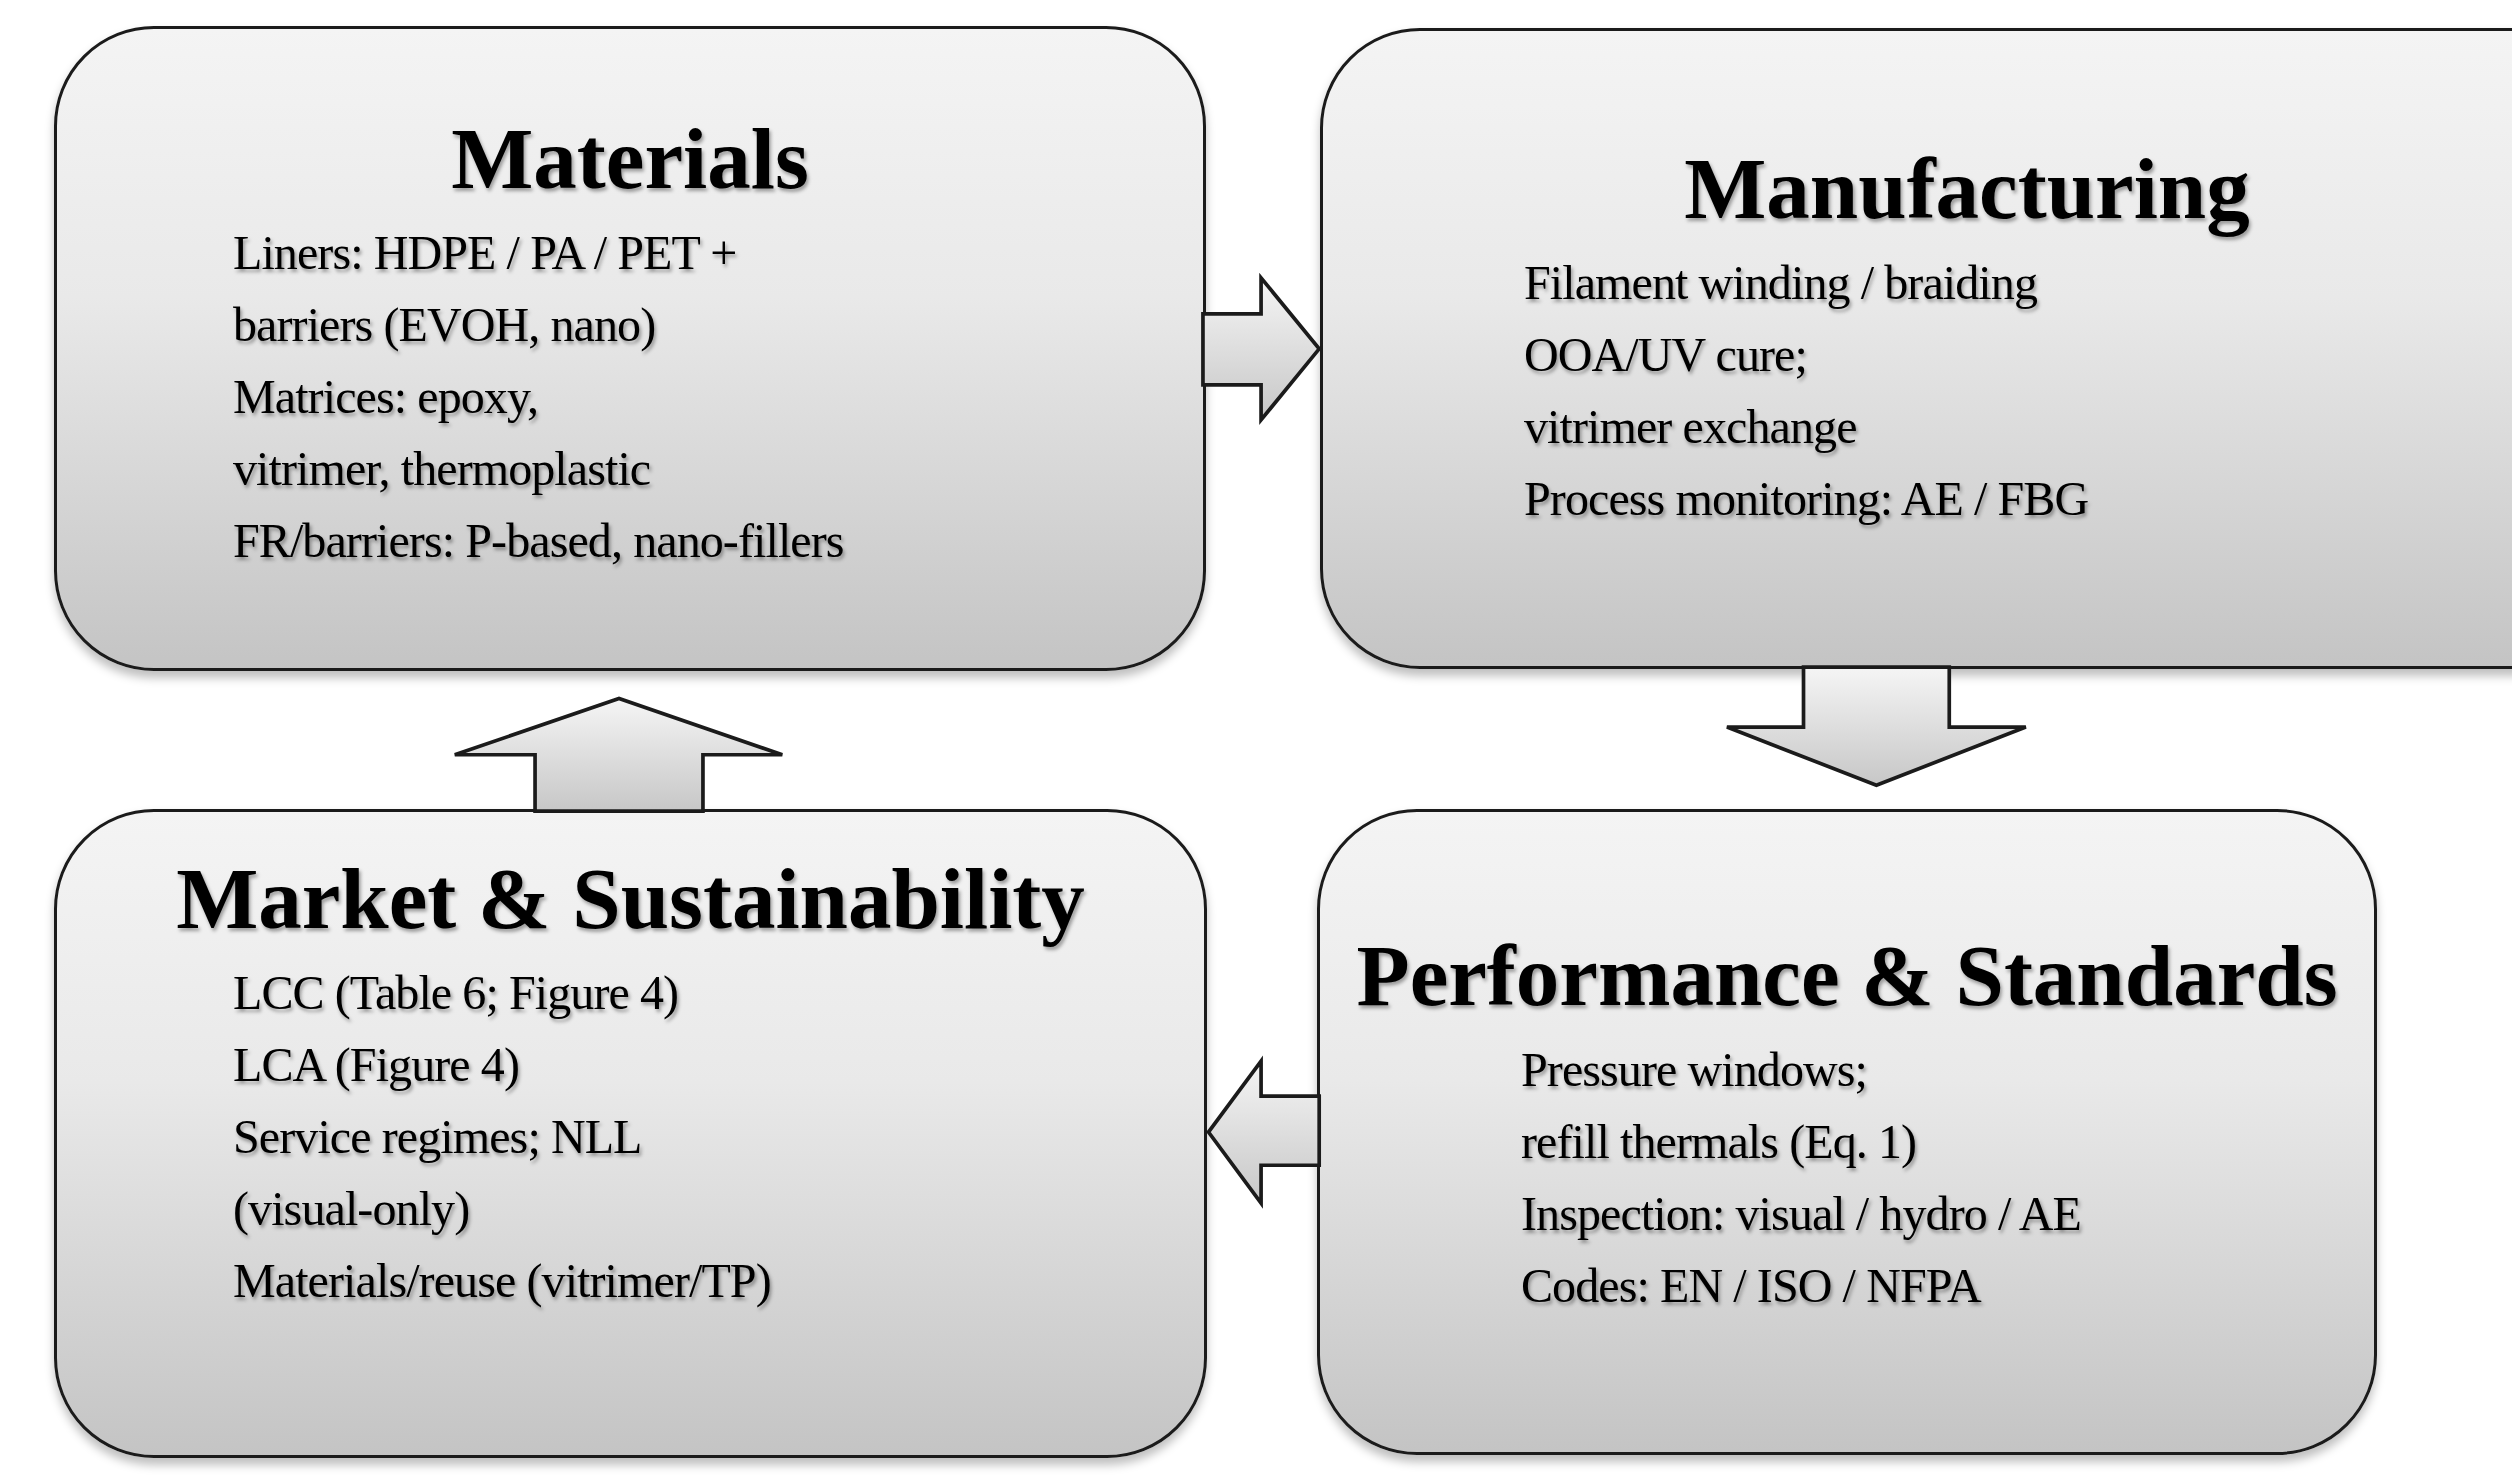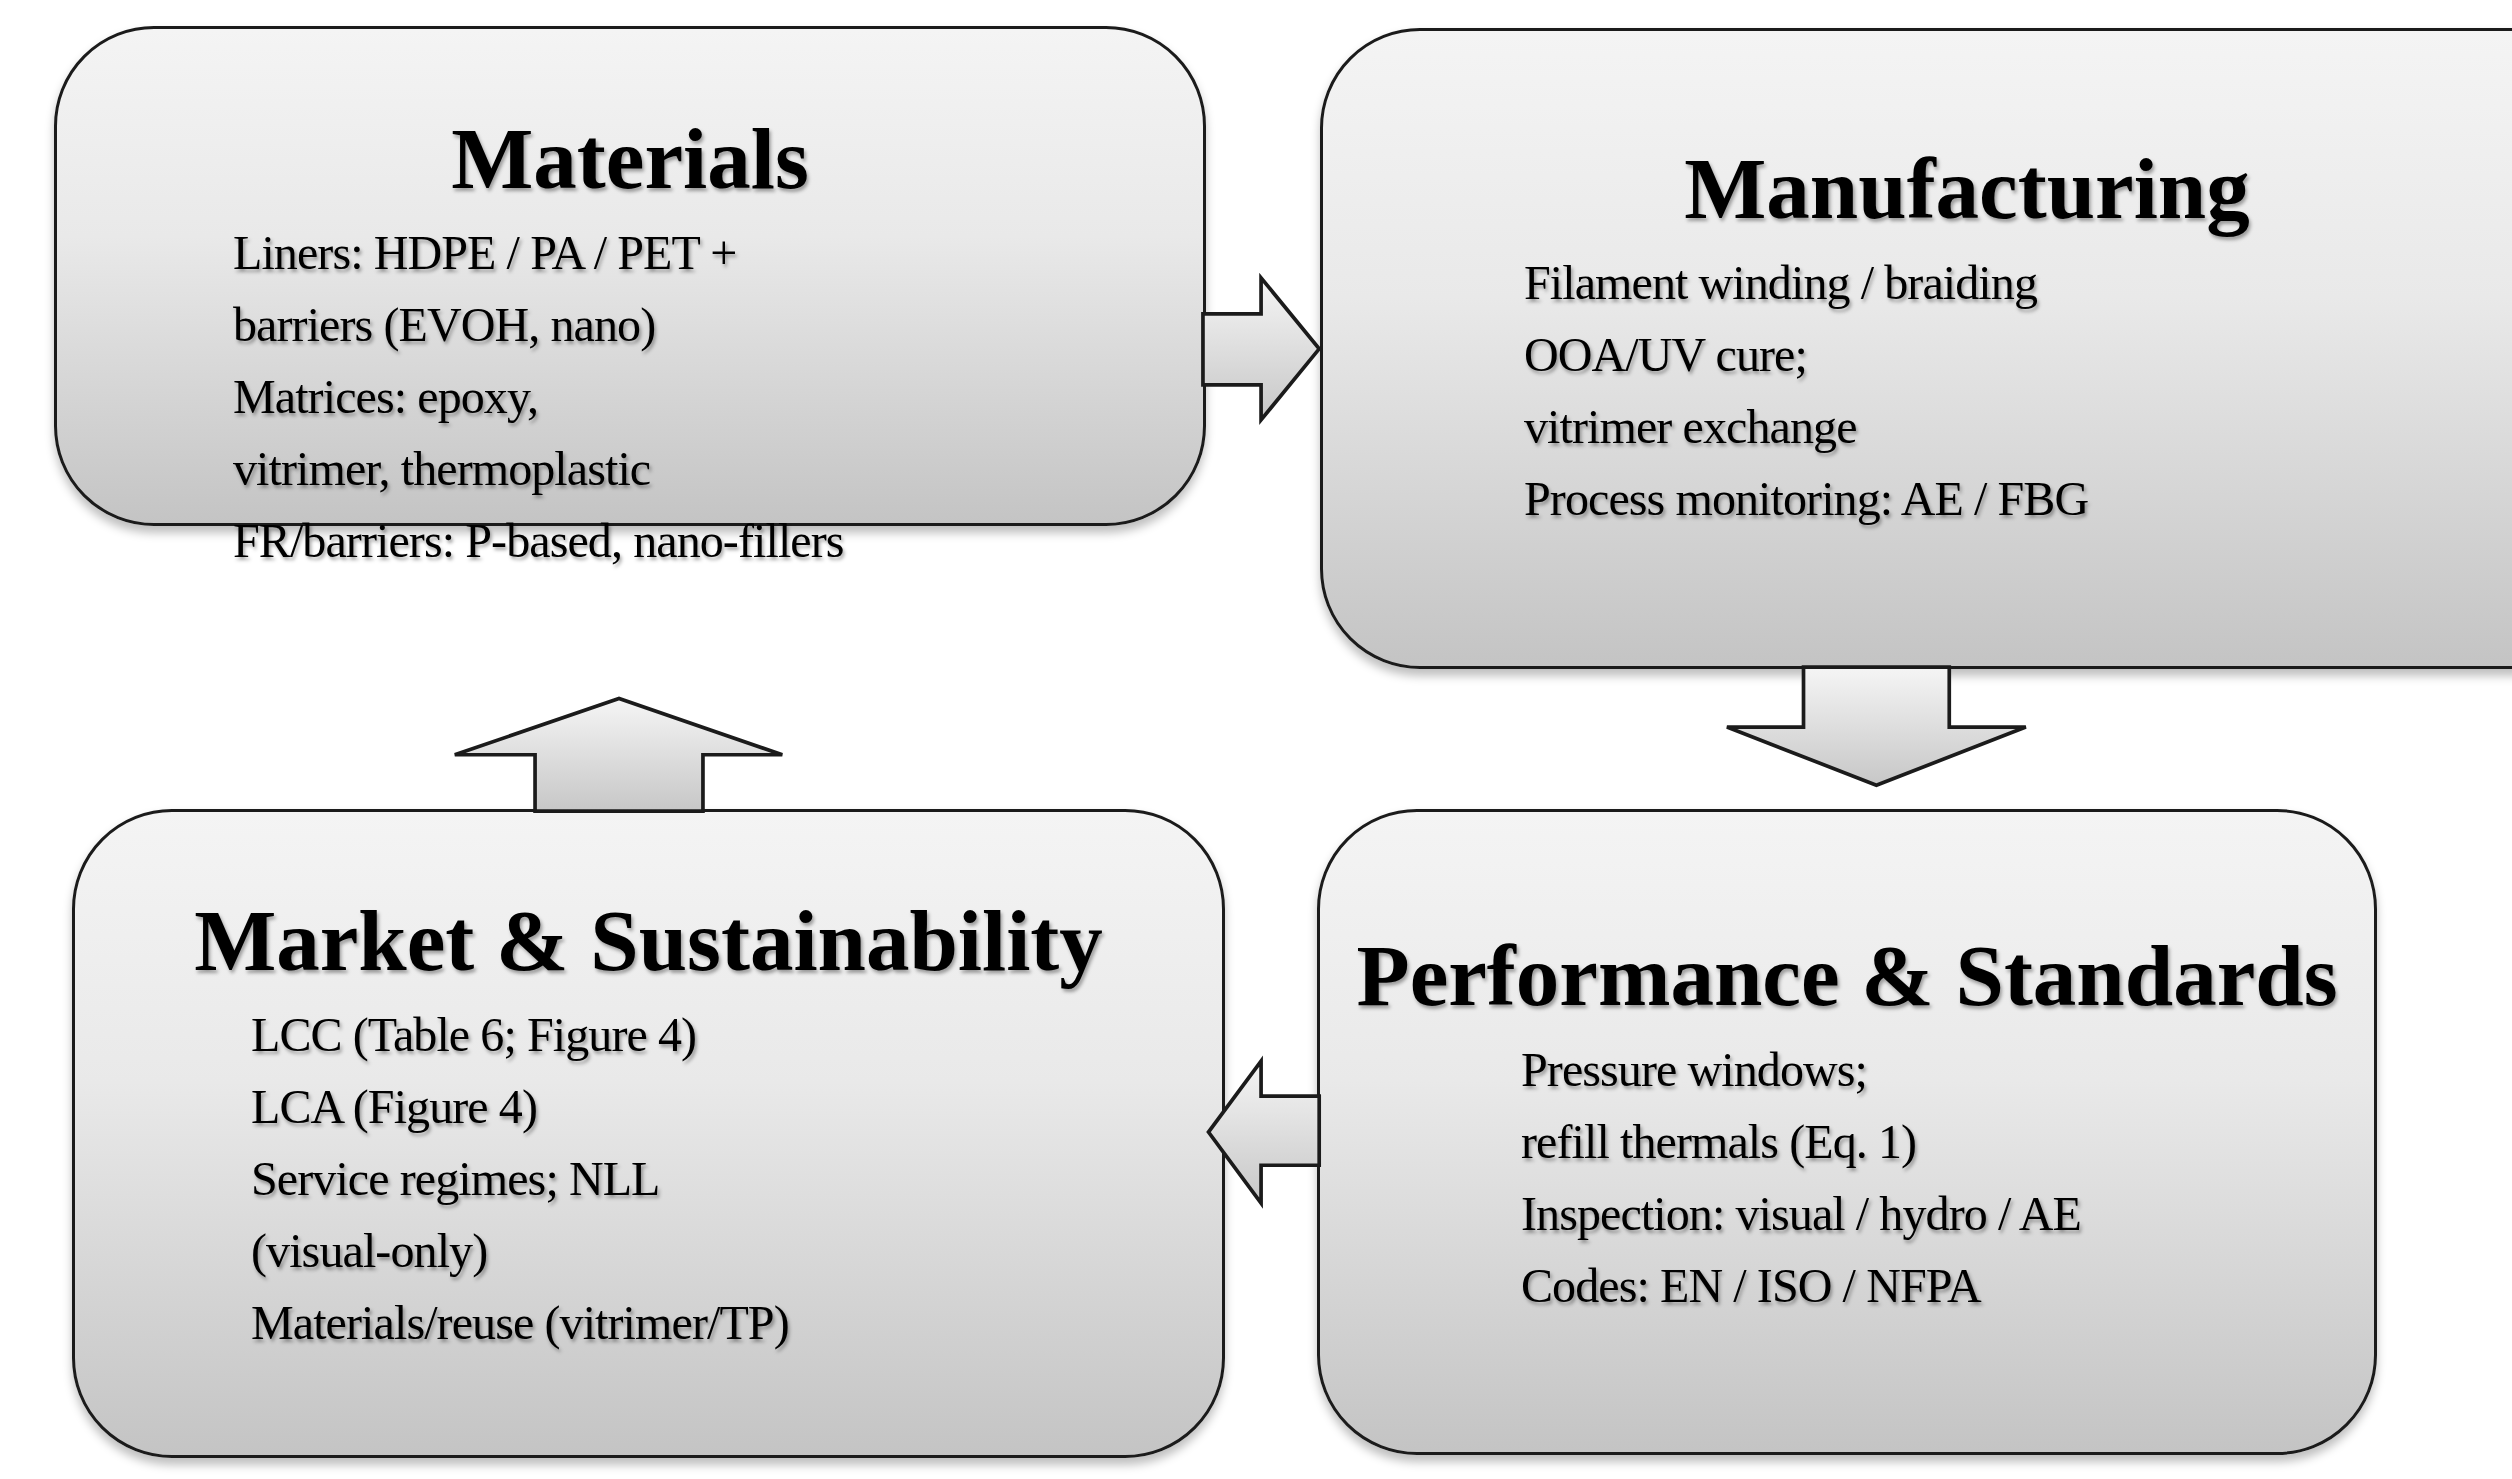--- a/index.html
+++ b/index.html
@@ -41,25 +41,25 @@
     white-space: nowrap;
   }
   .box .body .line {
     font-size: 48px;
     line-height: 72px;
     letter-spacing: -0.9px;
     white-space: nowrap;
     text-shadow: 1.8px 2.8px 3.7px rgba(0,0,0,0.35);
   }
   
-  .box-materials     { left: 54px;   top: 26px;  width: 1152px; height: 500px; padding-top: 84px; }
+  .box-materials     { left: 54px;   top: 26px;  width: 1152px; height: 645px; padding-top: 84px; }
   .box-materials .body     { padding-left: 176px; }
   .box-manufacturing { left: 1320px; top: 28px;  width: 1294px; height: 641px; padding-top: 112px; }
   .box-manufacturing .body { padding-left: 201px; }
-  .box-market        { left: 72px;   top: 809px; width: 1153px; height: 649px; padding-top: 83px; }
+  .box-market        { left: 54px;   top: 809px; width: 1153px; height: 649px; padding-top: 41px; }
   .box-market .body        { padding-left: 176px; }
   .box-performance   { left: 1317px; top: 809px; width: 1060px; height: 646px; padding-top: 118px; }
   .box-performance .body   { padding-left: 201px; }
 
   .arrows-layer {
     position: absolute;
     left: 0; top: 0;
     width: 2512px;
     height: 1480px;
     pointer-events: none;

